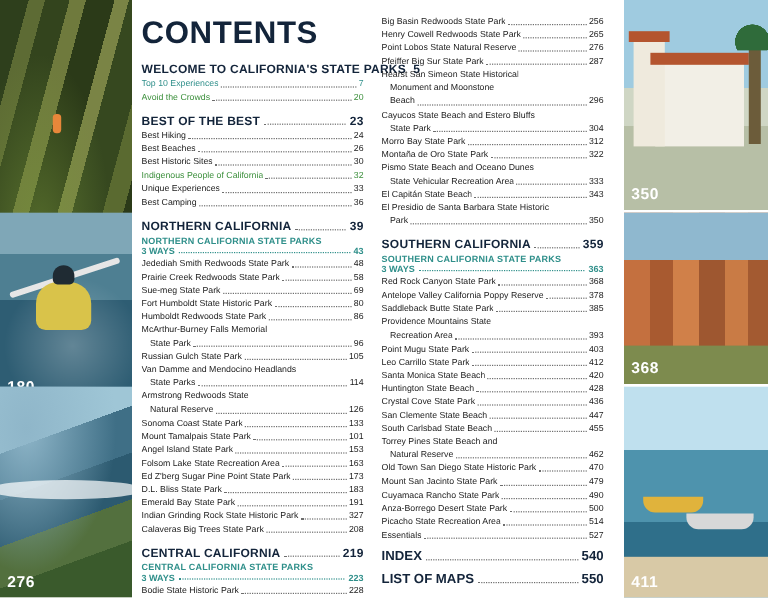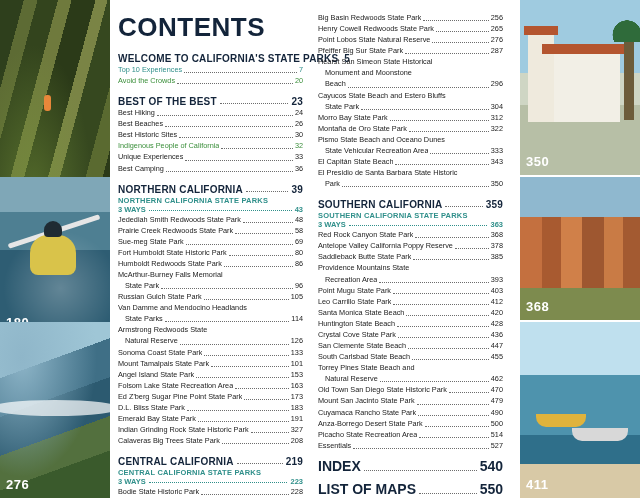--- a/index.html
+++ b/index.html
@@ -139,21 +139,21 @@
 
   .teal{color:#2f8f8a;}
   .green{color:#3b8f3b;}
 
   .big{
     font-size:10px;font-weight:bold;color:#13243a;letter-spacing:.2px;
     display:flex;align-items:flex-end;white-space:nowrap;margin-top:10px;
   }
   .big .dots{flex:1 1 auto;margin:0 3px 3px 3px;height:1px;border-bottom:1px dotted #6d6d6d;}
   .idx{
-    font-size:14px;font-weight:bold;color:#13243a;
+    font-size:11px;font-weight:bold;color:#13243a;
     display:flex;align-items:flex-end;white-space:nowrap;margin-top:7px;
   }
   .idx .dots{flex:1 1 auto;margin:0 3px 3px 3px;height:1px;border-bottom:1px dotted #6d6d6d;}
   .sub-head{
     font-size:7.5px;font-weight:bold;color:#2f8f8a;letter-spacing:.2px;margin-top:1px;
   }
   .ways-row{
     font-size:7.5px;font-weight:bold;color:#2f8f8a;
     display:flex;align-items:flex-end;white-space:nowrap;
   }

